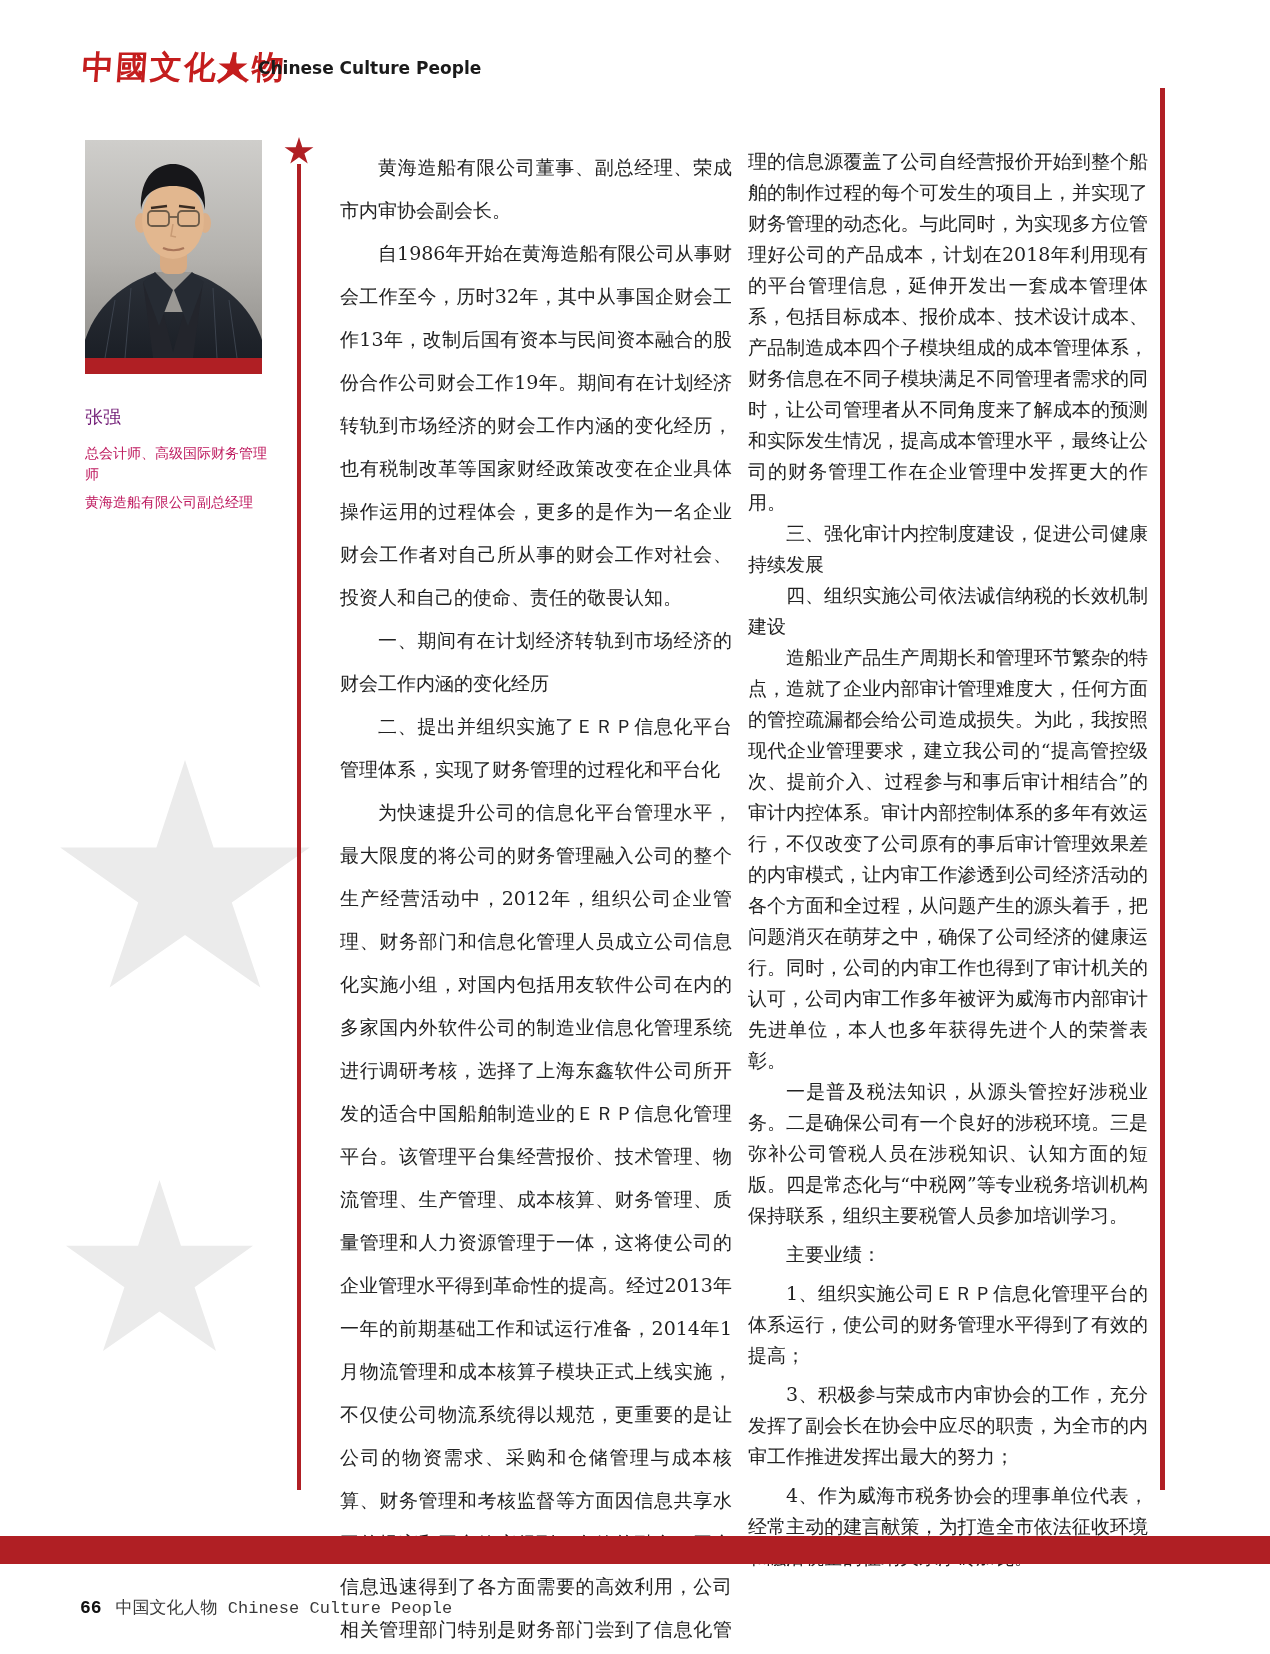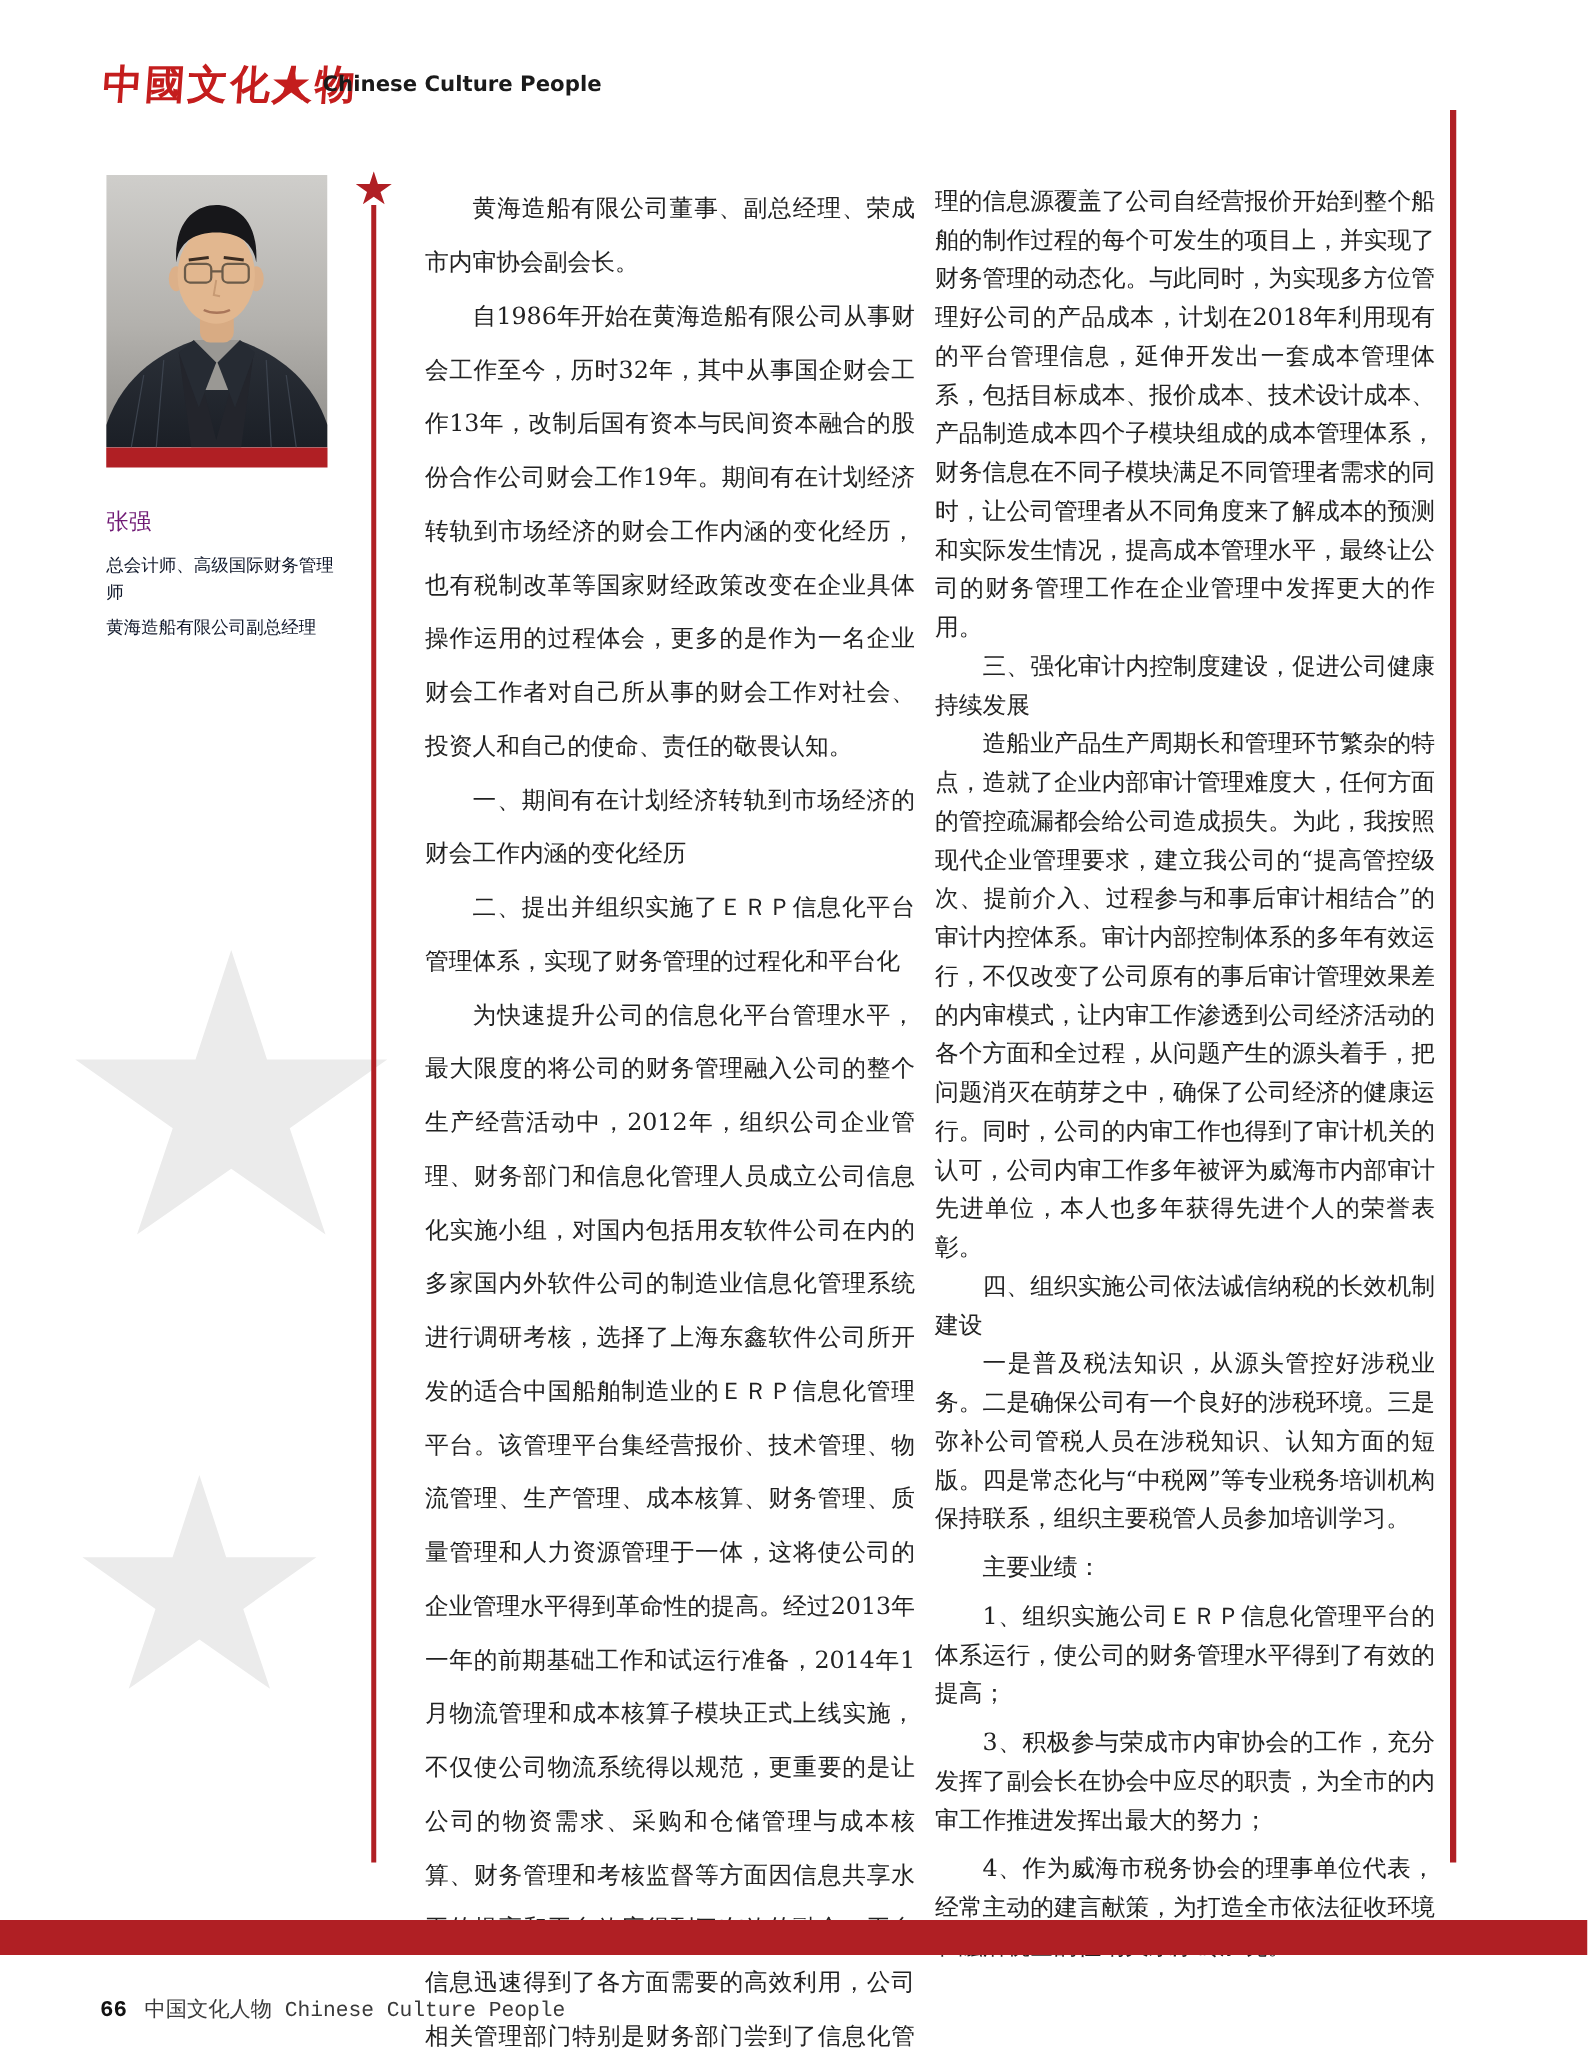--- a/index.html
+++ b/index.html
@@ -37,21 +37,21 @@
   
   .photo{left:85px;top:140px;width:177px;height:218px;display:block;}
   .photo-bar{left:85px;top:358px;width:177px;height:16px;background:var(--accent);}
 
   .person-name{
     left:85px;top:405px;font-size:18px;color:#701a75;
     font-family:Liberation Serif, serif;
   }
   .person-title{
     left:85px;width:195px;
-    font-size:14px;line-height:21px;color:#0f172a;
+    font-size:14px;line-height:21px;color:#be185d;
     font-family:"DejaVu Sans","Liberation Sans",sans-serif;
   }
   .t1{top:443px;}
   .t2{top:492px;}
 
   
   .wm-star{
     background:var(--watermark);
     clip-path:polygon(50% 0%,61% 35%,98% 35%,68% 57%,79% 91%,50% 70%,21% 91%,32% 57%,2% 35%,39% 35%);
   }
@@ -153,22 +153,22 @@
 <div class="abs col col1">
     <p class="para">黄海造船有限公司董事、副总经理、荣成市内审协会副会长。</p>
     <p class="para">自1986年开始在黄海造船有限公司从事财会工作至今，历时32年，其中从事国企财会工作13年，改制后国有资本与民间资本融合的股份合作公司财会工作19年。期间有在计划经济转轨到市场经济的财会工作内涵的变化经历，也有税制改革等国家财经政策改变在企业具体操作运用的过程体会，更多的是作为一名企业财会工作者对自己所从事的财会工作对社会、投资人和自己的使命、责任的敬畏认知。</p>
     <p class="para">一、期间有在计划经济转轨到市场经济的财会工作内涵的变化经历</p>
     <p class="para">二、提出并组织实施了ＥＲＰ信息化平台管理体系，实现了财务管理的过程化和平台化</p>
     <p class="para">为快速提升公司的信息化平台管理水平，最大限度的将公司的财务管理融入公司的整个生产经营活动中，2012年，组织公司企业管理、财务部门和信息化管理人员成立公司信息化实施小组，对国内包括用友软件公司在内的多家国内外软件公司的制造业信息化管理系统进行调研考核，选择了上海东鑫软件公司所开发的适合中国船舶制造业的ＥＲＰ信息化管理平台。该管理平台集经营报价、技术管理、物流管理、生产管理、成本核算、财务管理、质量管理和人力资源管理于一体，这将使公司的企业管理水平得到革命性的提高。经过2013年一年的前期基础工作和试运行准备，2014年1月物流管理和成本核算子模块正式上线实施，不仅使公司物流系统得以规范，更重要的是让公司的物资需求、采购和仓储管理与成本核算、财务管理和考核监督等方面因信息共享水平的提高和平台效应得到了有效的融合，平台信息迅速得到了各方面需要的高效利用，公司相关管理部门特别是财务部门尝到了信息化管理的甜头。此后逐步开通了质量管理、技术管理、生产管理和财务管理子模块，到目前为止，公司的信息化管理平台基本完成了体系运行，财务管</p>
   </div>
 <div class="abs col col2">
     <p class="para no-indent">理的信息源覆盖了公司自经营报价开始到整个船舶的制作过程的每个可发生的项目上，并实现了财务管理的动态化。与此同时，为实现多方位管理好公司的产品成本，计划在2018年利用现有的平台管理信息，延伸开发出一套成本管理体系，包括目标成本、报价成本、技术设计成本、产品制造成本四个子模块组成的成本管理体系，财务信息在不同子模块满足不同管理者需求的同时，让公司管理者从不同角度来了解成本的预测和实际发生情况，提高成本管理水平，最终让公司的财务管理工作在企业管理中发挥更大的作用。</p>
     <p class="para">三、强化审计内控制度建设，促进公司健康持续发展</p>
+    <p class="para">四、组织实施公司依法诚信纳税的长效机制建设</p>
     <p class="para">造船业产品生产周期长和管理环节繁杂的特点，造就了企业内部审计管理难度大，任何方面的管控疏漏都会给公司造成损失。为此，我按照现代企业管理要求，建立我公司的“提高管控级次、提前介入、过程参与和事后审计相结合”的审计内控体系。审计内部控制体系的多年有效运行，不仅改变了公司原有的事后审计管理效果差的内审模式，让内审工作渗透到公司经济活动的各个方面和全过程，从问题产生的源头着手，把问题消灭在萌芽之中，确保了公司经济的健康运行。同时，公司的内审工作也得到了审计机关的认可，公司内审工作多年被评为威海市内部审计先进单位，本人也多年获得先进个人的荣誉表彰。</p>
-    <p class="para">四、组织实施公司依法诚信纳税的长效机制建设</p>
     <p class="para">一是普及税法知识，从源头管控好涉税业务。二是确保公司有一个良好的涉税环境。三是弥补公司管税人员在涉税知识、认知方面的短版。四是常态化与“中税网”等专业税务培训机构保持联系，组织主要税管人员参加培训学习。</p>
     <p class="para gap">主要业绩：</p>
     <p class="para gap">1、组织实施公司ＥＲＰ信息化管理平台的体系运行，使公司的财务管理水平得到了有效的提高；</p>
     <p class="para gap">3、积极参与荣成市内审协会的工作，充分发挥了副会长在协会中应尽的职责，为全市的内审工作推进发挥出最大的努力；</p>
     <p class="para gap">4、作为威海市税务协会的理事单位代表，经常主动的建言献策，为打造全市依法征收环境和融洽税企的征纳关系添砖加瓦。</p>
   </div>
 
 <div class="abs footer-bar"></div>
 <div class="abs footer-text">
   <span class="pageno">66</span><span>中国文化人物</span>

